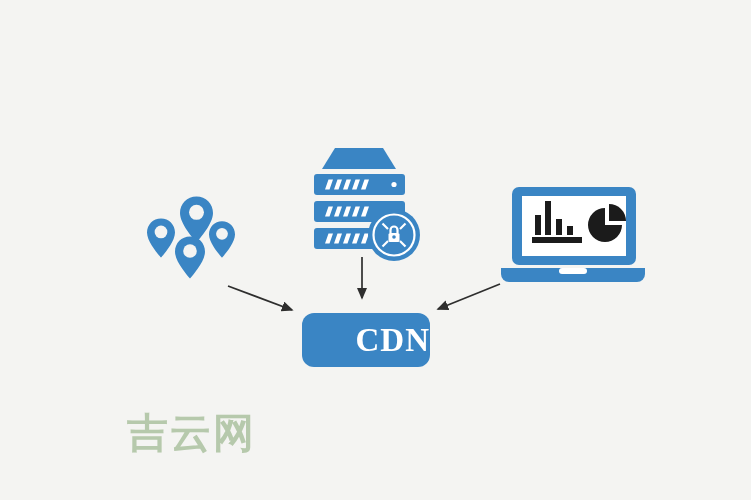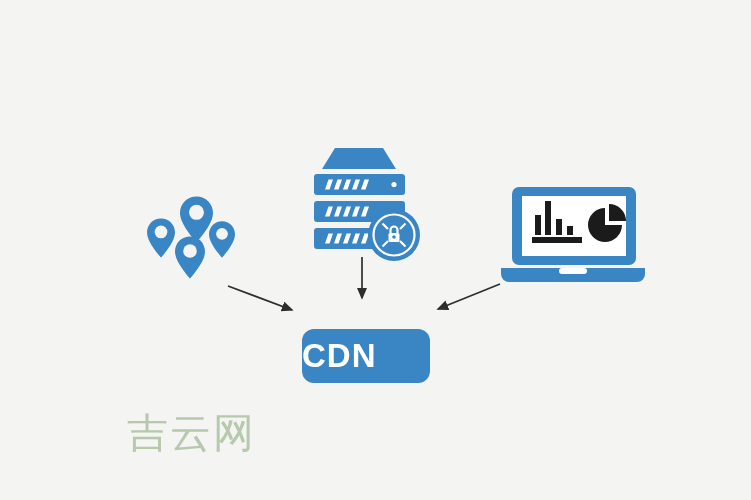--- a/index.html
+++ b/index.html
@@ -11,30 +11,30 @@
     overflow:hidden;
   }
   .abs{position:absolute;}
   .blue{fill:var(--accent-blue,#3a85c4);}
   .holefill{fill:var(--page-bg,#f4f4f2);}
   .white{fill:#ffffff;}
   .ink{fill:var(--chart-ink,#1b1b1b);}
   .wstroke{stroke:#ffffff;fill:none;}
   .arrow-line{stroke:var(--arrow,#2e2e2e);stroke-width:1.7;}
   #cdn-box{
-    left:302px;top:329px;width:128px;height:54px;
+    left:302px;top:313px;width:128px;height:54px;
     background:var(--accent-blue,#3a85c4);
     border-radius:12px;
-    display:flex;align-items:center;justify-content:flex-start;
+    display:flex;align-items:center;justify-content:flex-end;
     color:#ffffff;font-weight:700;font-size:33px;letter-spacing:1px;
-    font-family:Liberation Sans, sans-serif;
+    font-family:Liberation Serif, serif;
   }
   #watermark{
     left:127px;top:406px;
-    font-size:41px;font-weight:400;letter-spacing:2px;
+    font-size:41px;font-weight:700;letter-spacing:2px;
     color:var(--watermark-green,#b6c9ac);
     font-family:"DejaVu Sans","Liberation Sans",sans-serif;
     user-select:none;
   }
 </style>
 </head>
 <body>
 
 <div id="canvas">
 

